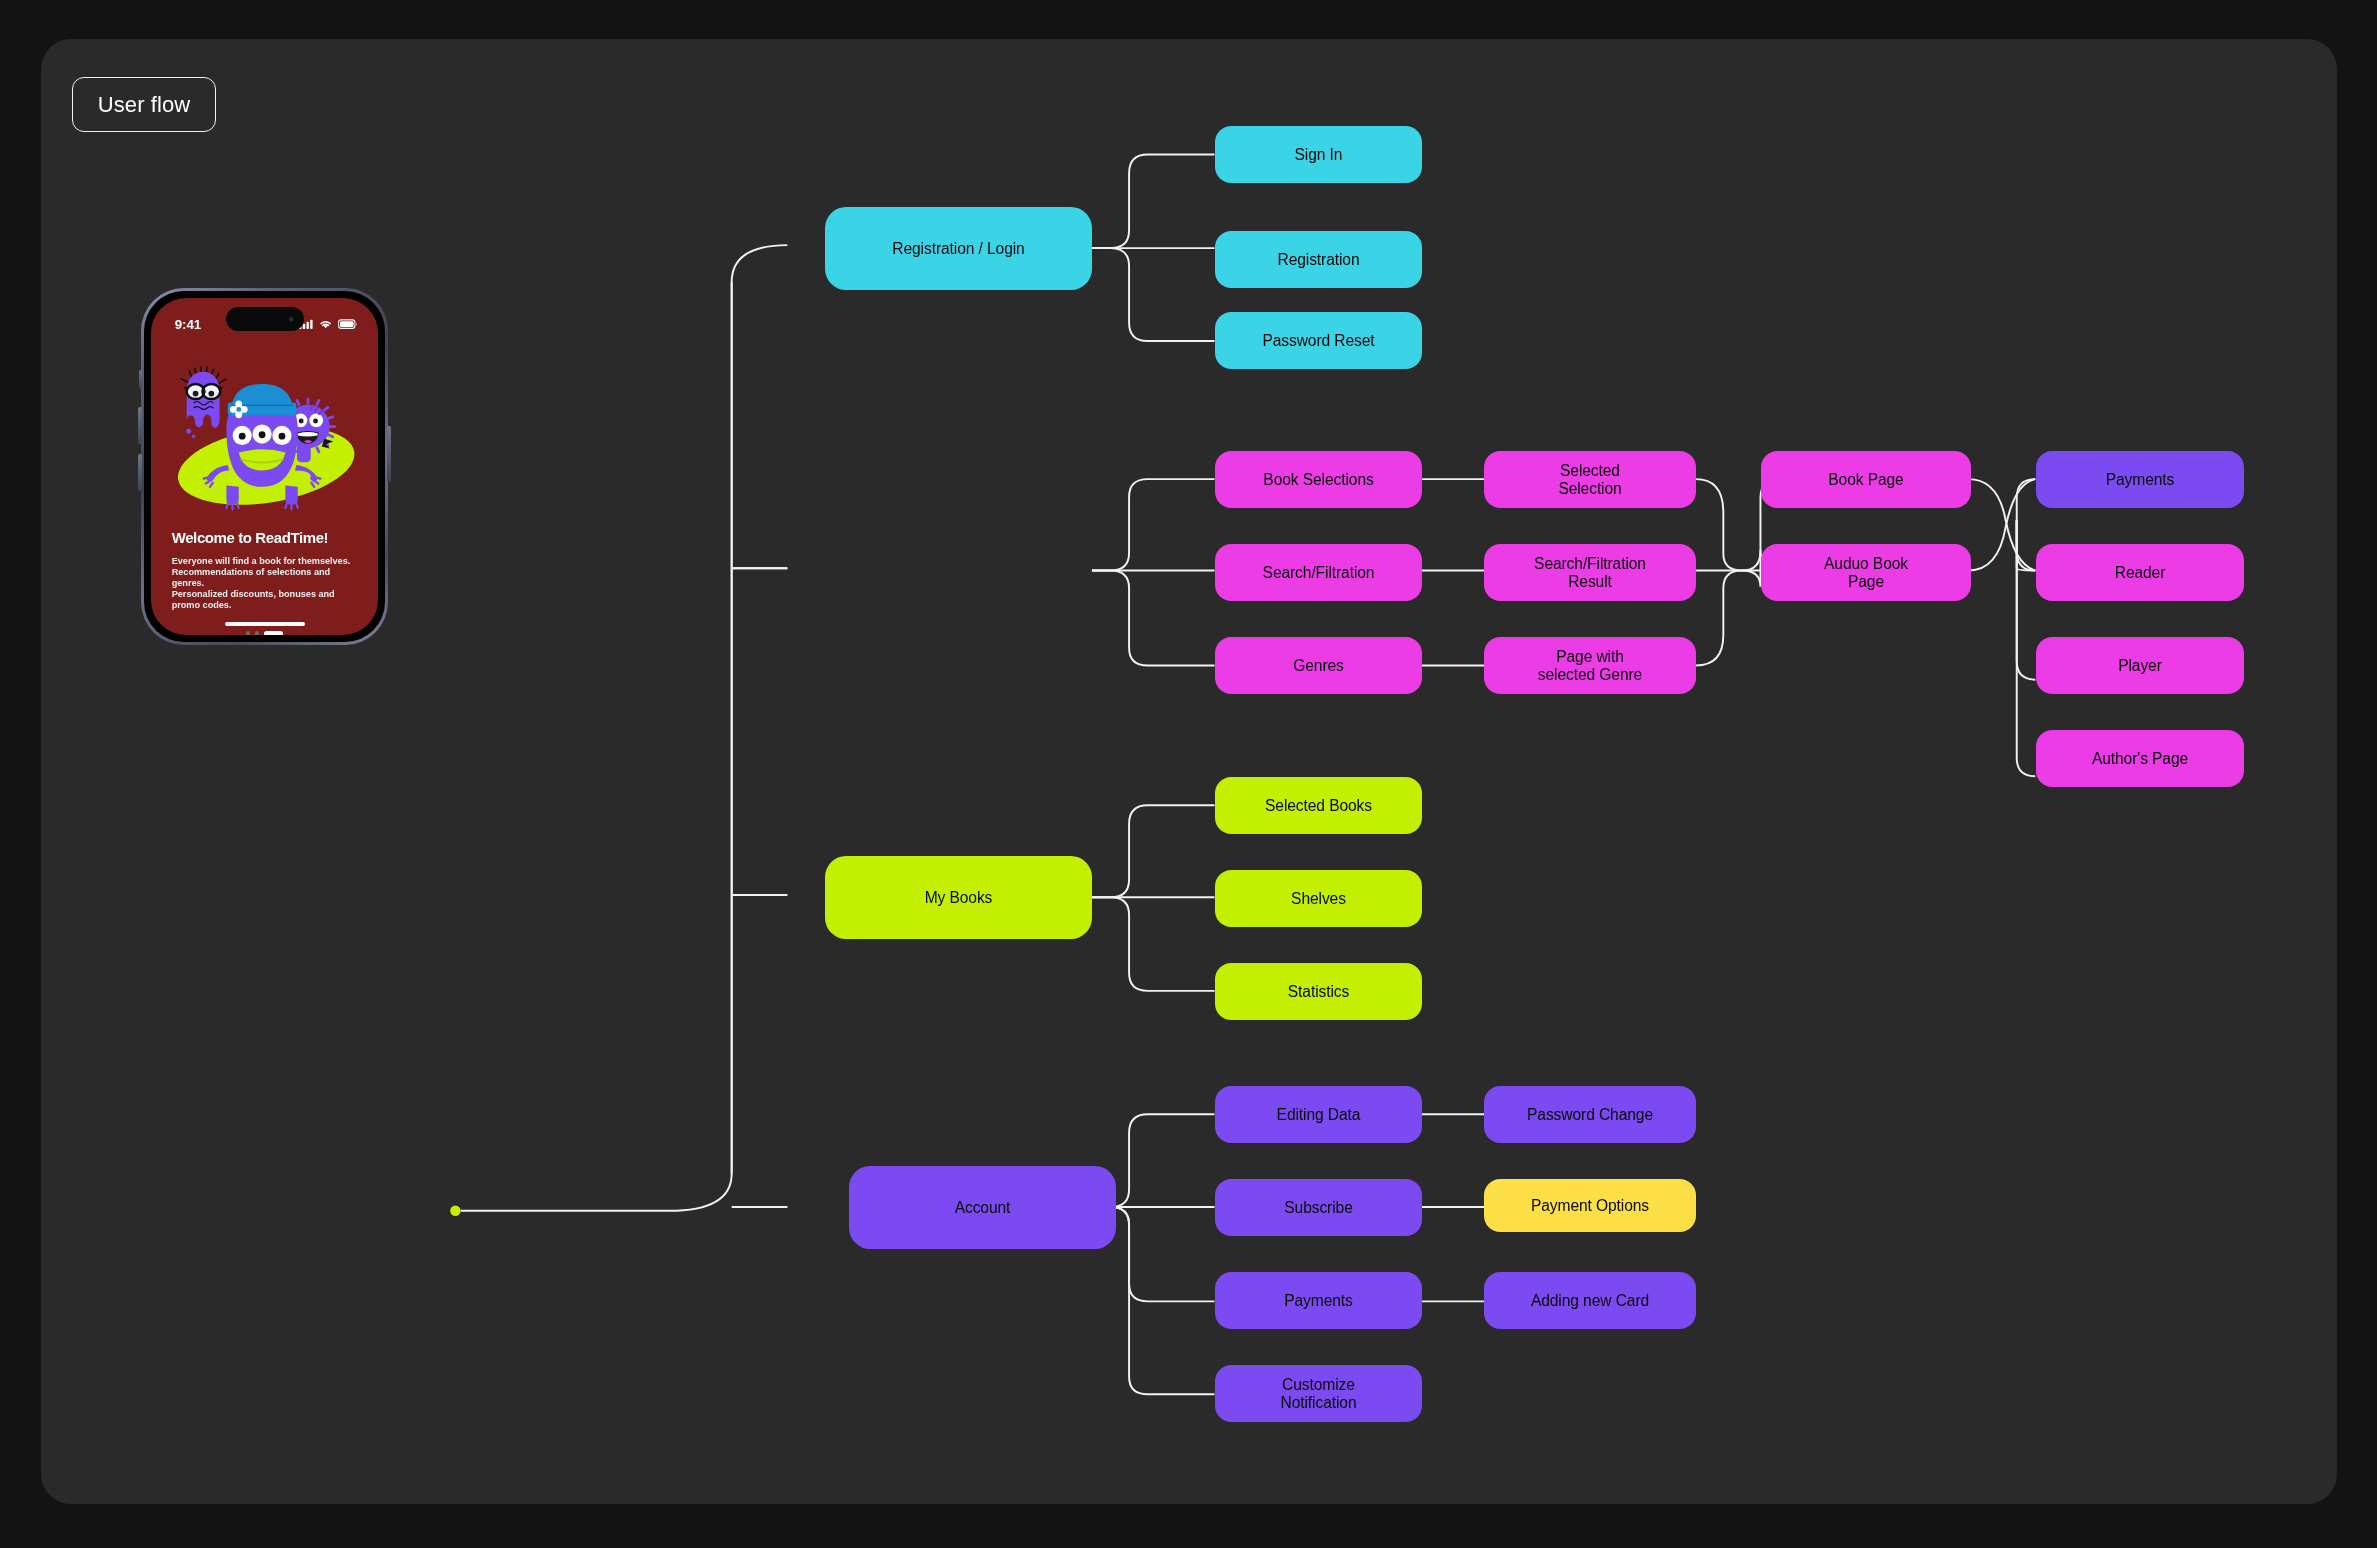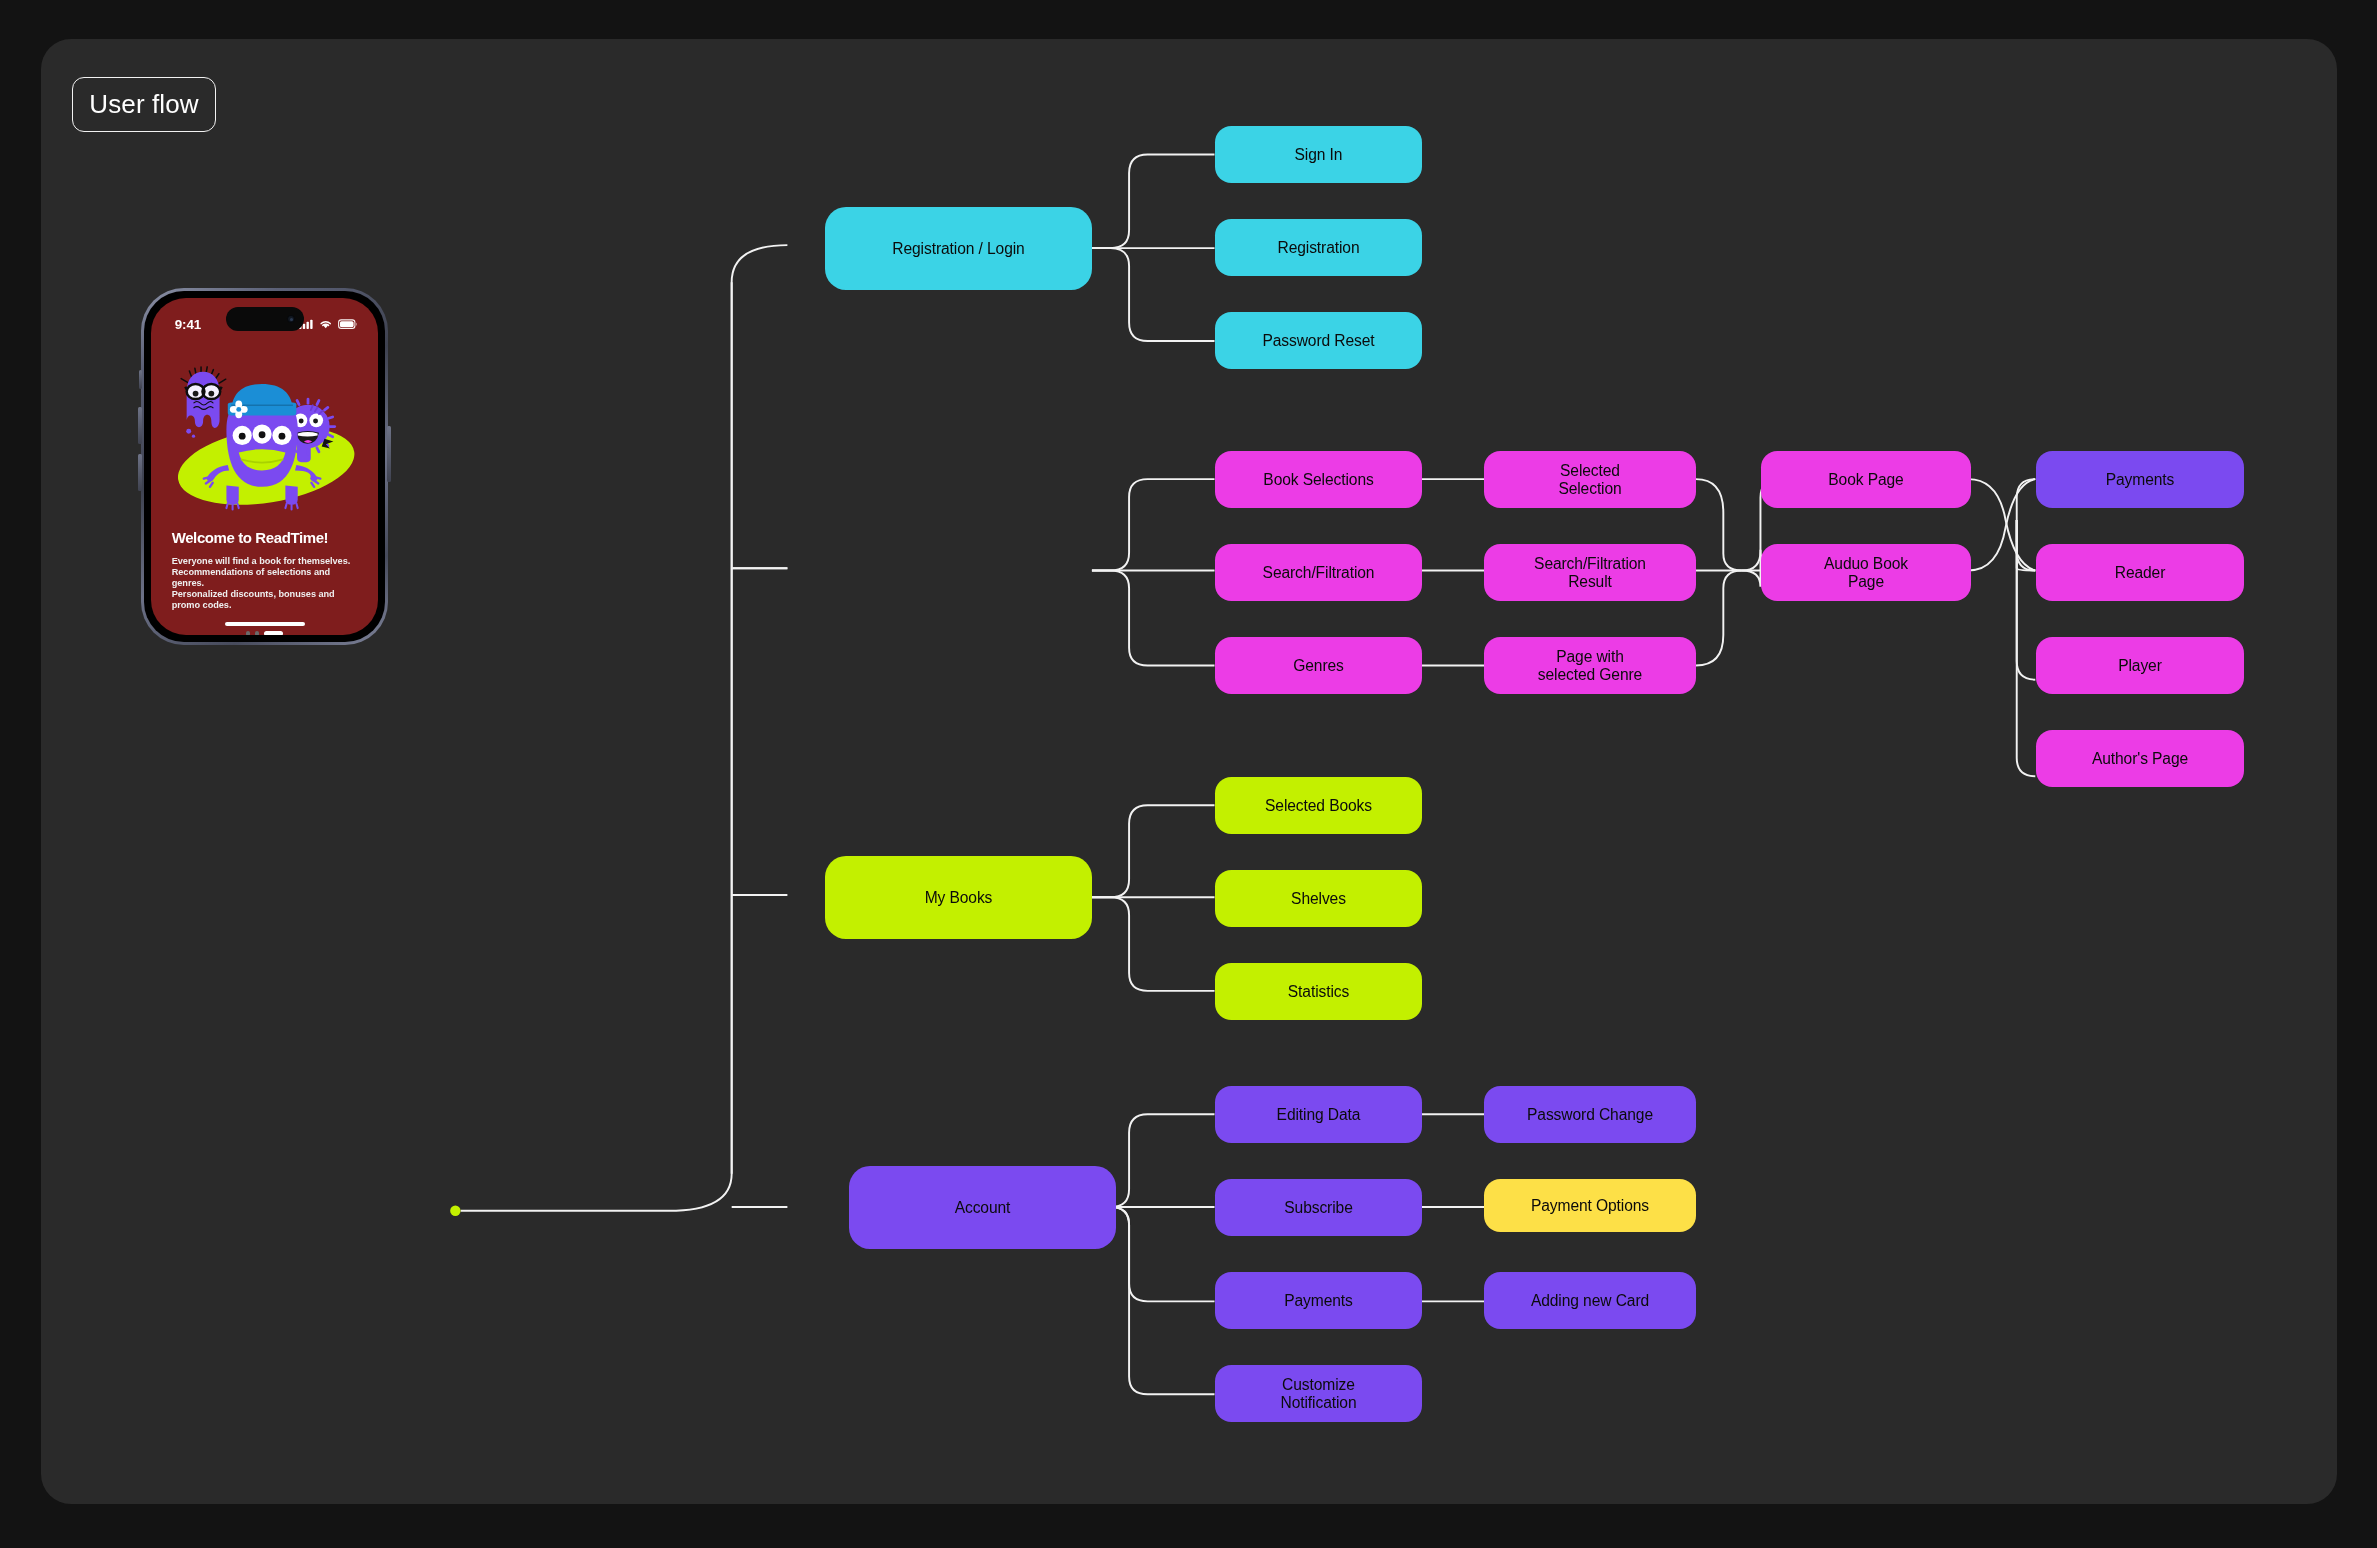--- a/index.html
+++ b/index.html
@@ -22,21 +22,21 @@
   }
 
   
   .title-chip {
     position: absolute;
     left: 72px; top: 77px;
     width: 144px; height: 55px;
     border: 1.5px solid #f2f2f2;
     border-radius: 12px;
     color: #ffffff;
-    font-size: 26px;
+    font-size: 22px;
     display: flex; align-items: center; justify-content: center;
     letter-spacing: 0.1px;
   }
 
   
   .phone {
     position: absolute;
     left: 141px; top: 288px;
     width: 247px; height: 357px;
   }
@@ -390,21 +390,21 @@
     </g>
     <circle cx="613" cy="1630" r="7" fill="#c3f000"></circle>
   </svg>
 
   <div class="node big" style="left:825px; top:207px; width:267px; height:83px; background:#3bd3e6;">
     <span>Registration / Login</span>
   </div>
   <div class="node" style="left:1215px; top:126px; width:207px; height:57px; background:#3bd3e6;">
     <span>Sign In</span>
   </div>
-  <div class="node" style="left:1215px; top:219px; width:207px; height:57px; background:#3bd3e6;">
+  <div class="node" style="left:1215px; top:231px; width:207px; height:57px; background:#3bd3e6;">
     <span>Registration</span>
   </div>
   <div class="node" style="left:1215px; top:312px; width:207px; height:57px; background:#3bd3e6;">
     <span>Password Reset</span>
   </div>
 
   <div class="node" style="left:1215px; top:451px; width:207px; height:57px; background:#ec3ce6;">
     <span>Book Selections</span>
   </div>
   <div class="node" style="left:1484px; top:451px; width:212px; height:57px; background:#ec3ce6;">

